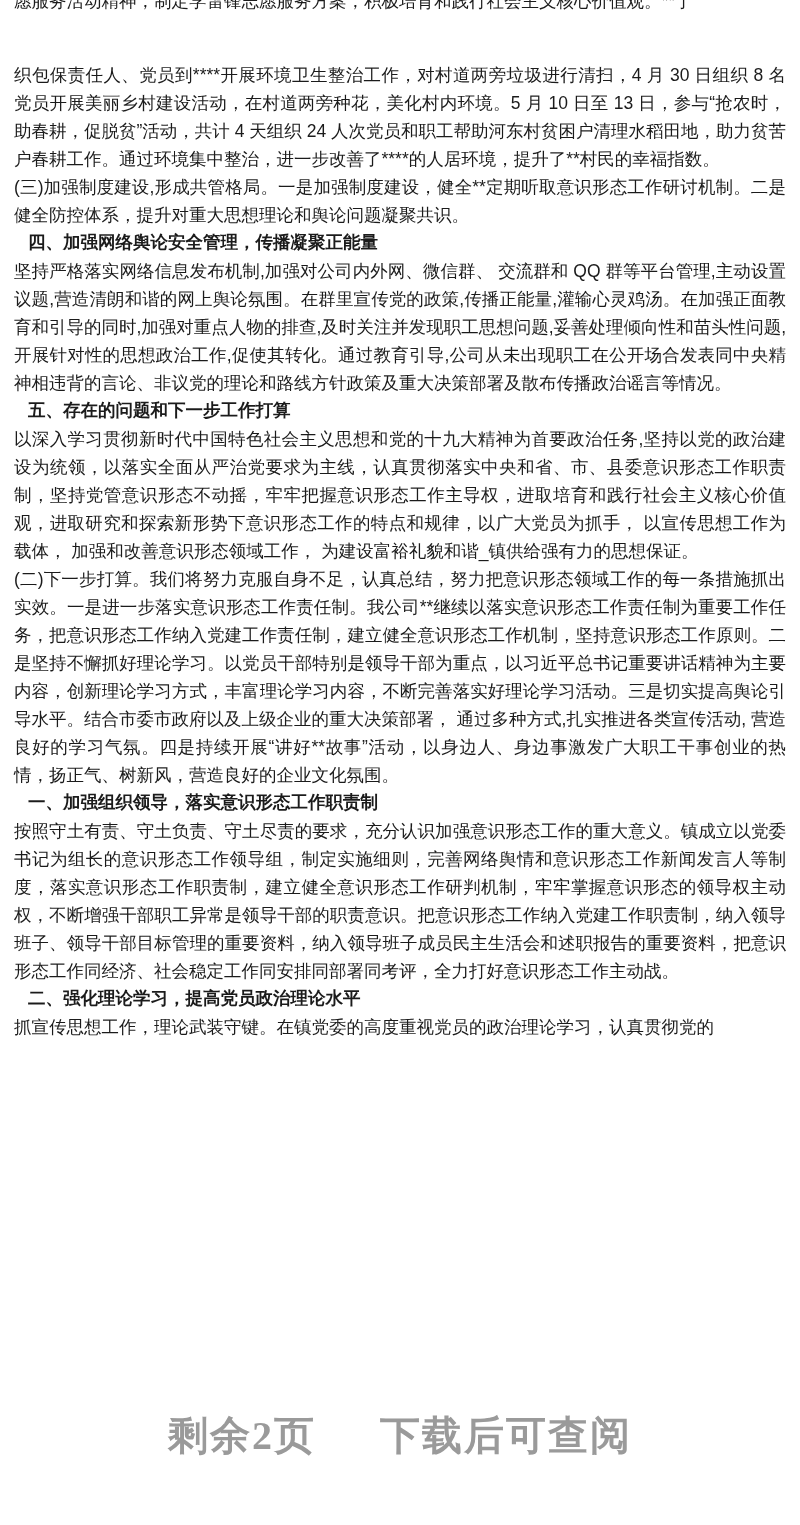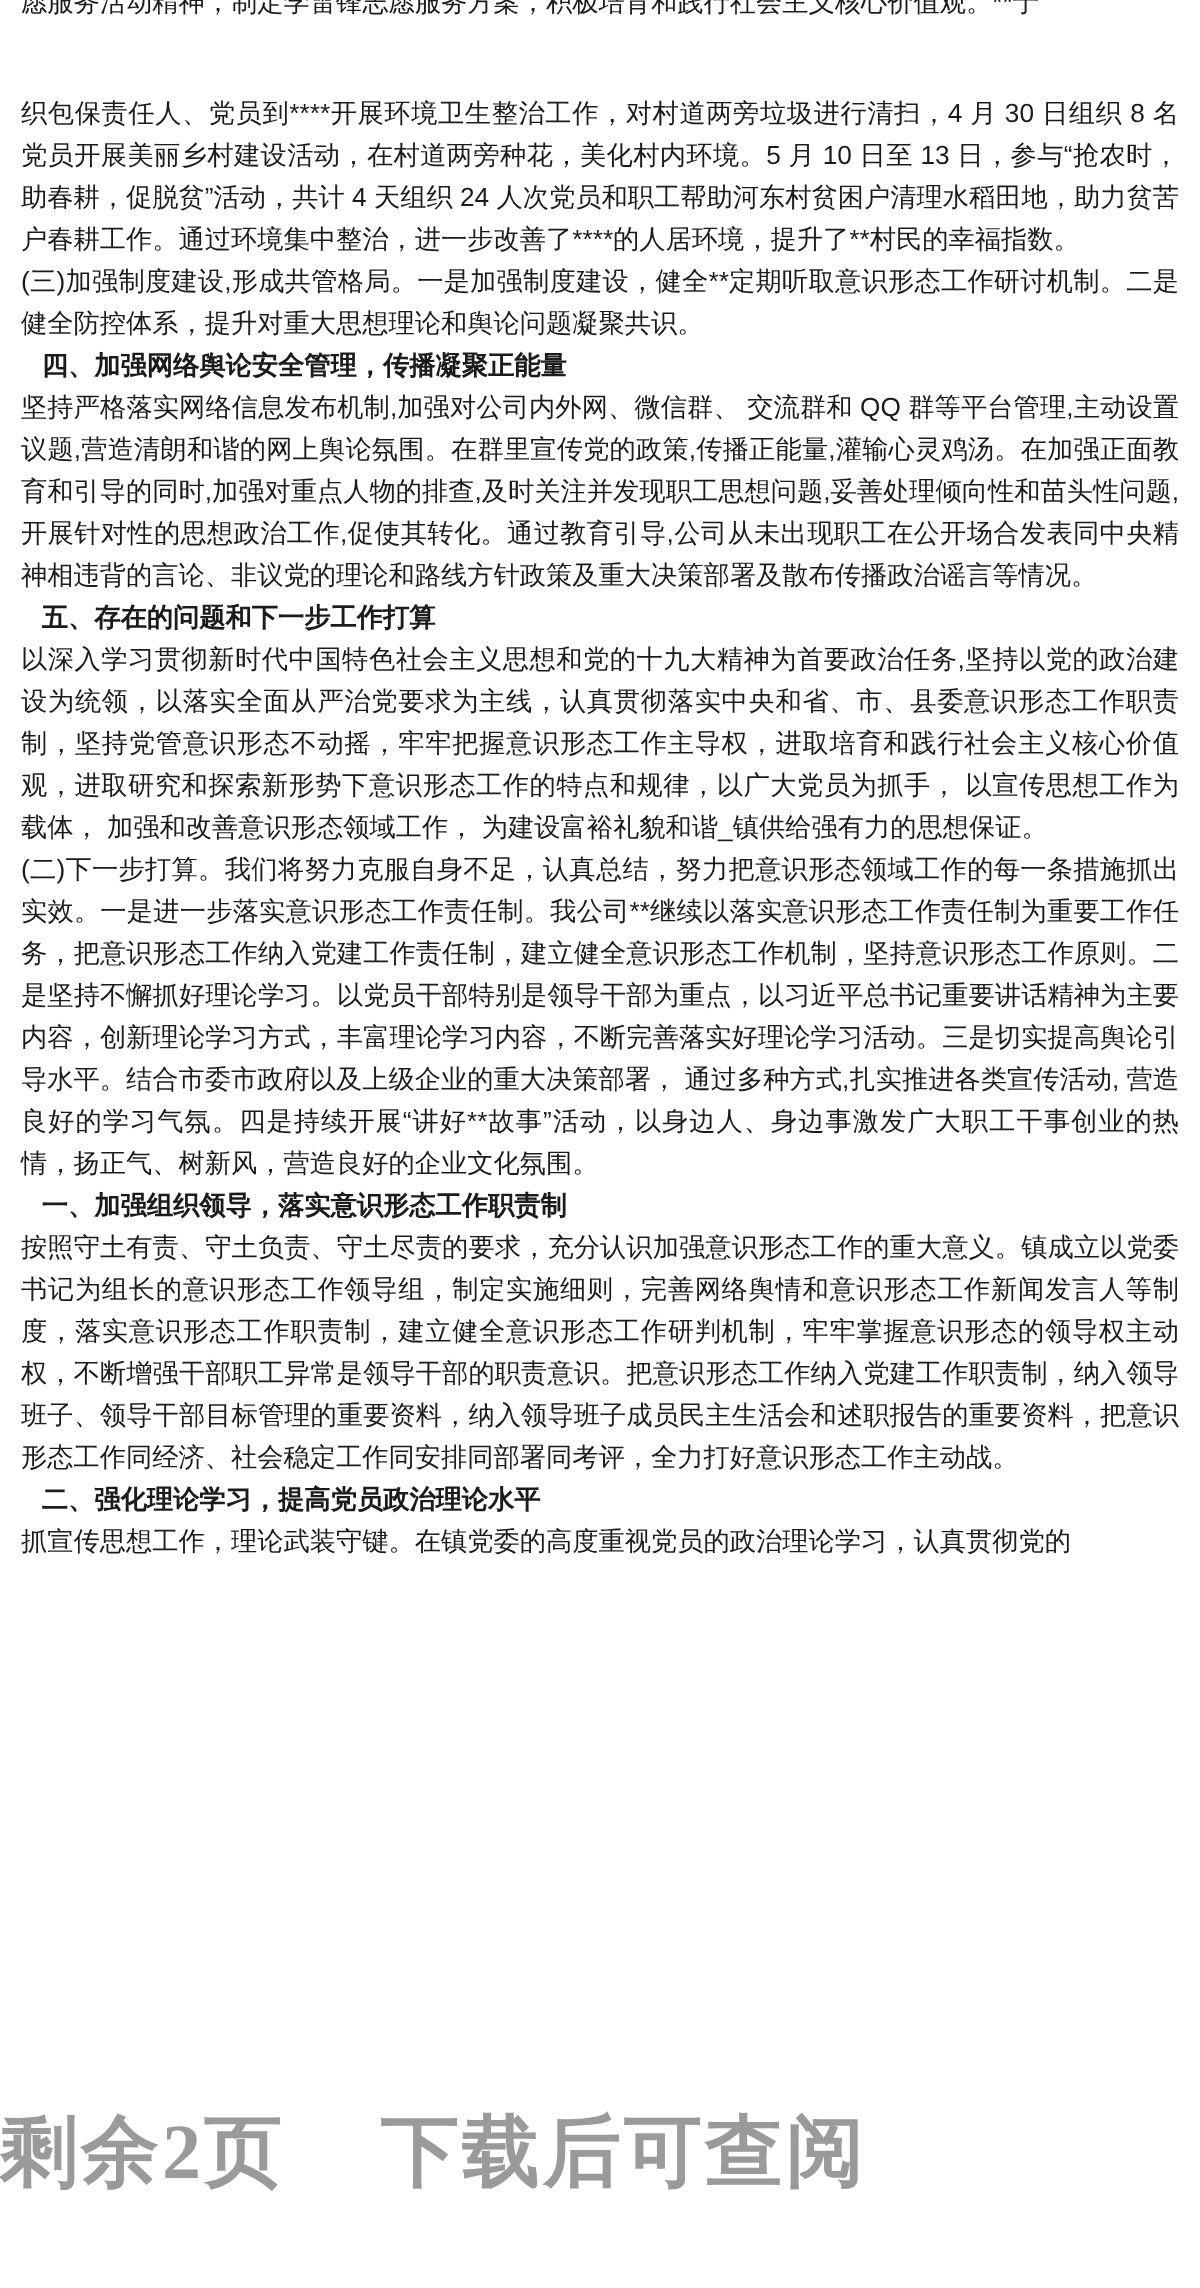--- a/index.html
+++ b/index.html
@@ -12,34 +12,35 @@
     box-sizing: border-box;
     padding: 0 14px;
     overflow: hidden;
     font-family: "Liberation Sans", "DejaVu Sans", sans-serif;
     font-size: 17.5px;
     line-height: 28px;
     color: #1b1b1b;
     text-align: justify;
   }
   .page p { margin: 0; word-break: break-all; }
-  .heading { font-weight: 700; padding-left: 14px; }
+  .heading { font-weight: 700; padding-left: 14px; font-family: Liberation Mono, monospace; }
   
   .cut-top { height: 15px; overflow: hidden; }
   .cut-top p { margin-top: -13px; }
   
   .page-gap { height: 46px; }
   .preview-footer {
     position: absolute;
     left: 0;
     top: 1412px;
     width: 100%;
+    text-align: center;
     font-family: "Liberation Serif", "DejaVu Serif", serif;
     font-weight: 700;
-    font-size: 52px;
+    font-size: 40px;
     line-height: 48px;
     color: #9a9a9a;
     letter-spacing: 2px;
   }
   .preview-footer .remaining { margin-right: 64px; }
 </style>
 </head>
 <body>
 
 <div class="page">

